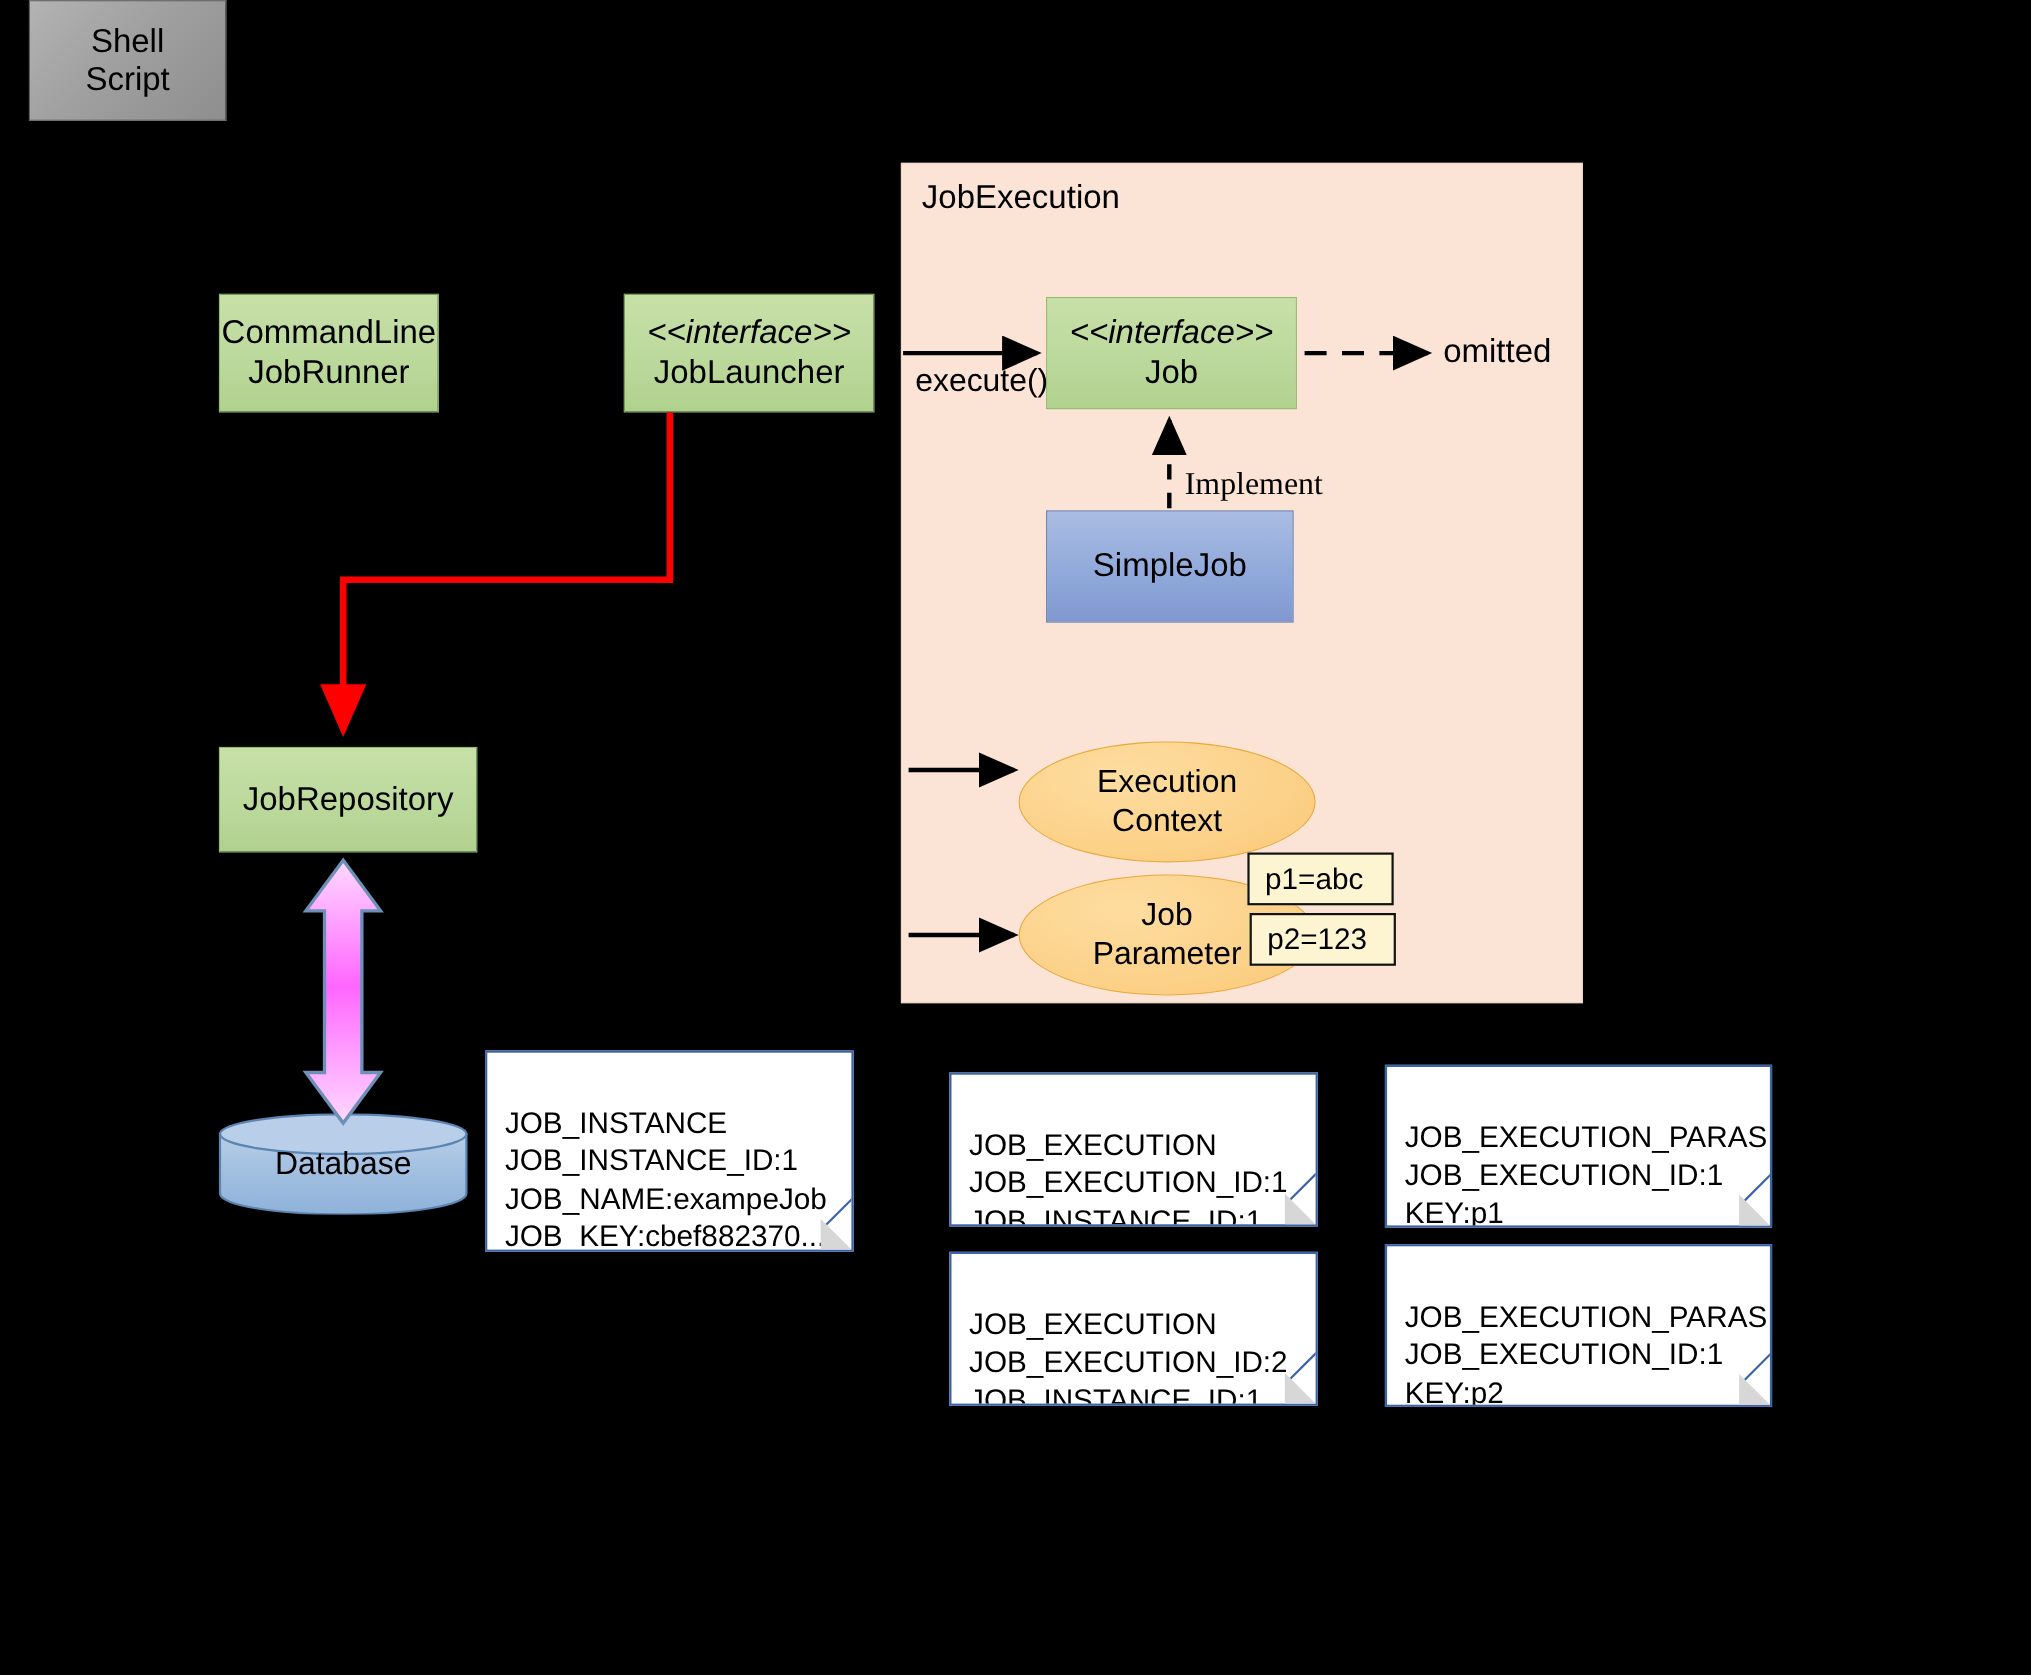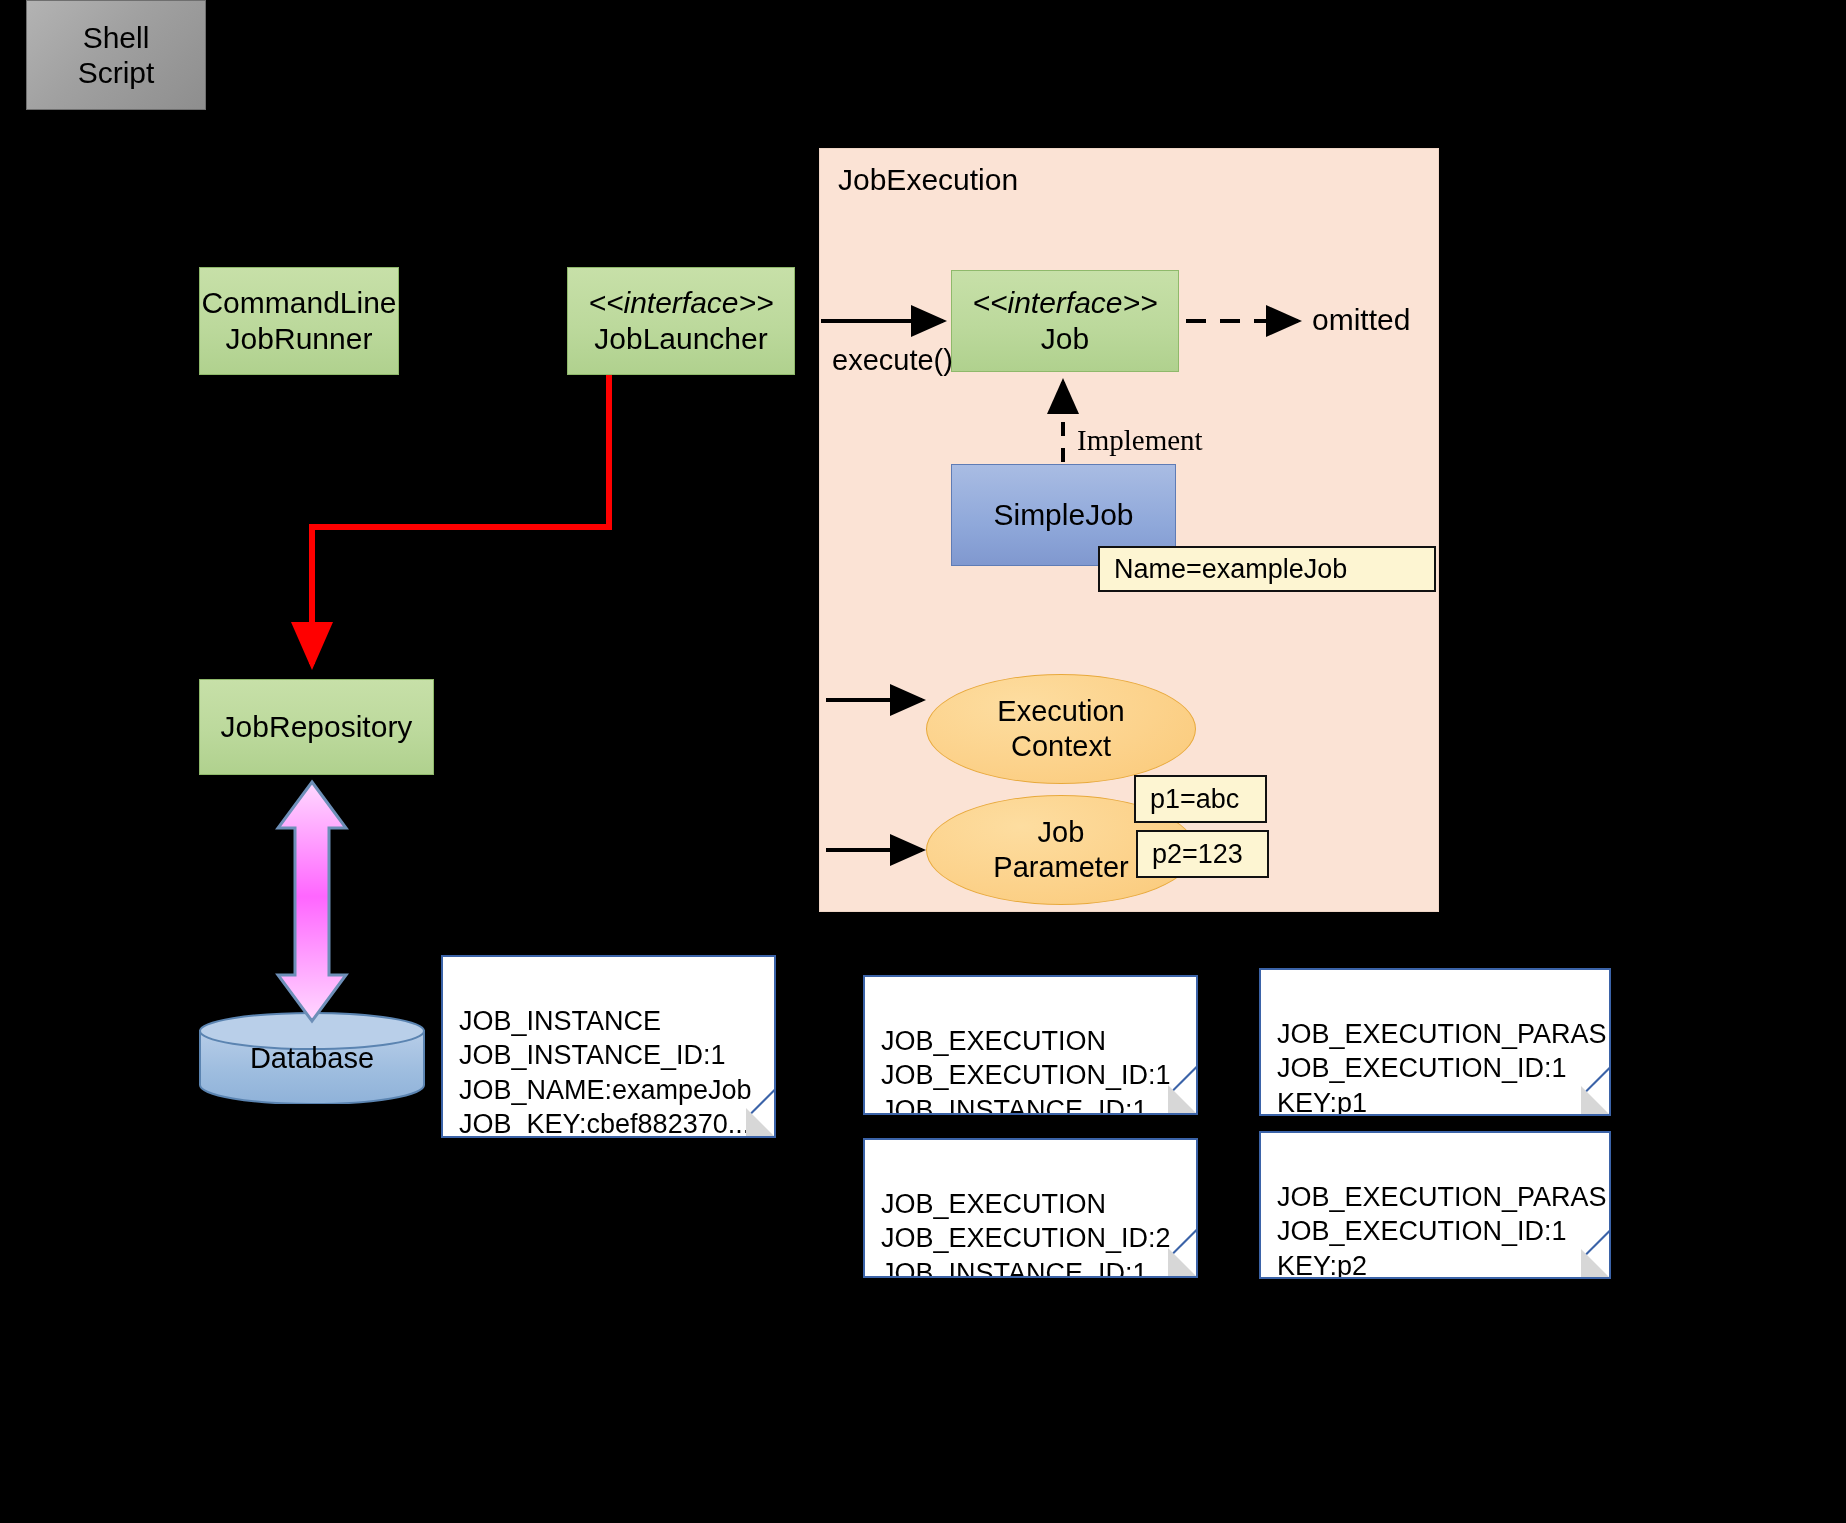--- a/index.html
+++ b/index.html
@@ -138,31 +138,28 @@
     <span>JobLauncher</span>
   </div>
 
   <div class="abs green-box" style="left:925px; top:270px; width:228px; height:102px; flex-direction:column;">
     <span class="iface">&lt;&lt;interface&gt;&gt;</span>
     <span>Job</span>
   </div>
 
   <div class="abs label-omitted" style="left:1286px; top:303px;">omitted</div>
 
-  <div class="abs label" style="left:806px; top:344px;">execute()</div>
+  <div class="abs label" style="left:806px; top:330px;">execute()</div>
 
   <div class="abs label" style="left:1051px; top:424px;font-family:Liberation Serif, serif;">Implement</div>
 
   <div class="abs blue-box" style="left:925px; top:464px; width:225px; height:102px;">
     <span>SimpleJob</span>
   </div>
 
-  <div class="abs note-yellow" style="left:1072px; top:546px; width:338px; height:46px;">
-    <span>Name=exampleJob</span>
-  </div>
 
   <div class="abs ellipse" style="left:900px; top:674px; width:270px; height:110px; flex-direction:column;">
     <span style="white-space: pre-line;">Execution
 Context</span>
   </div>
 
   <div class="abs ellipse" style="left:900px; top:795px; width:270px; height:110px; flex-direction:column;">
     <span style="white-space: pre-line;">Job
 Parameter</span>
   </div>

